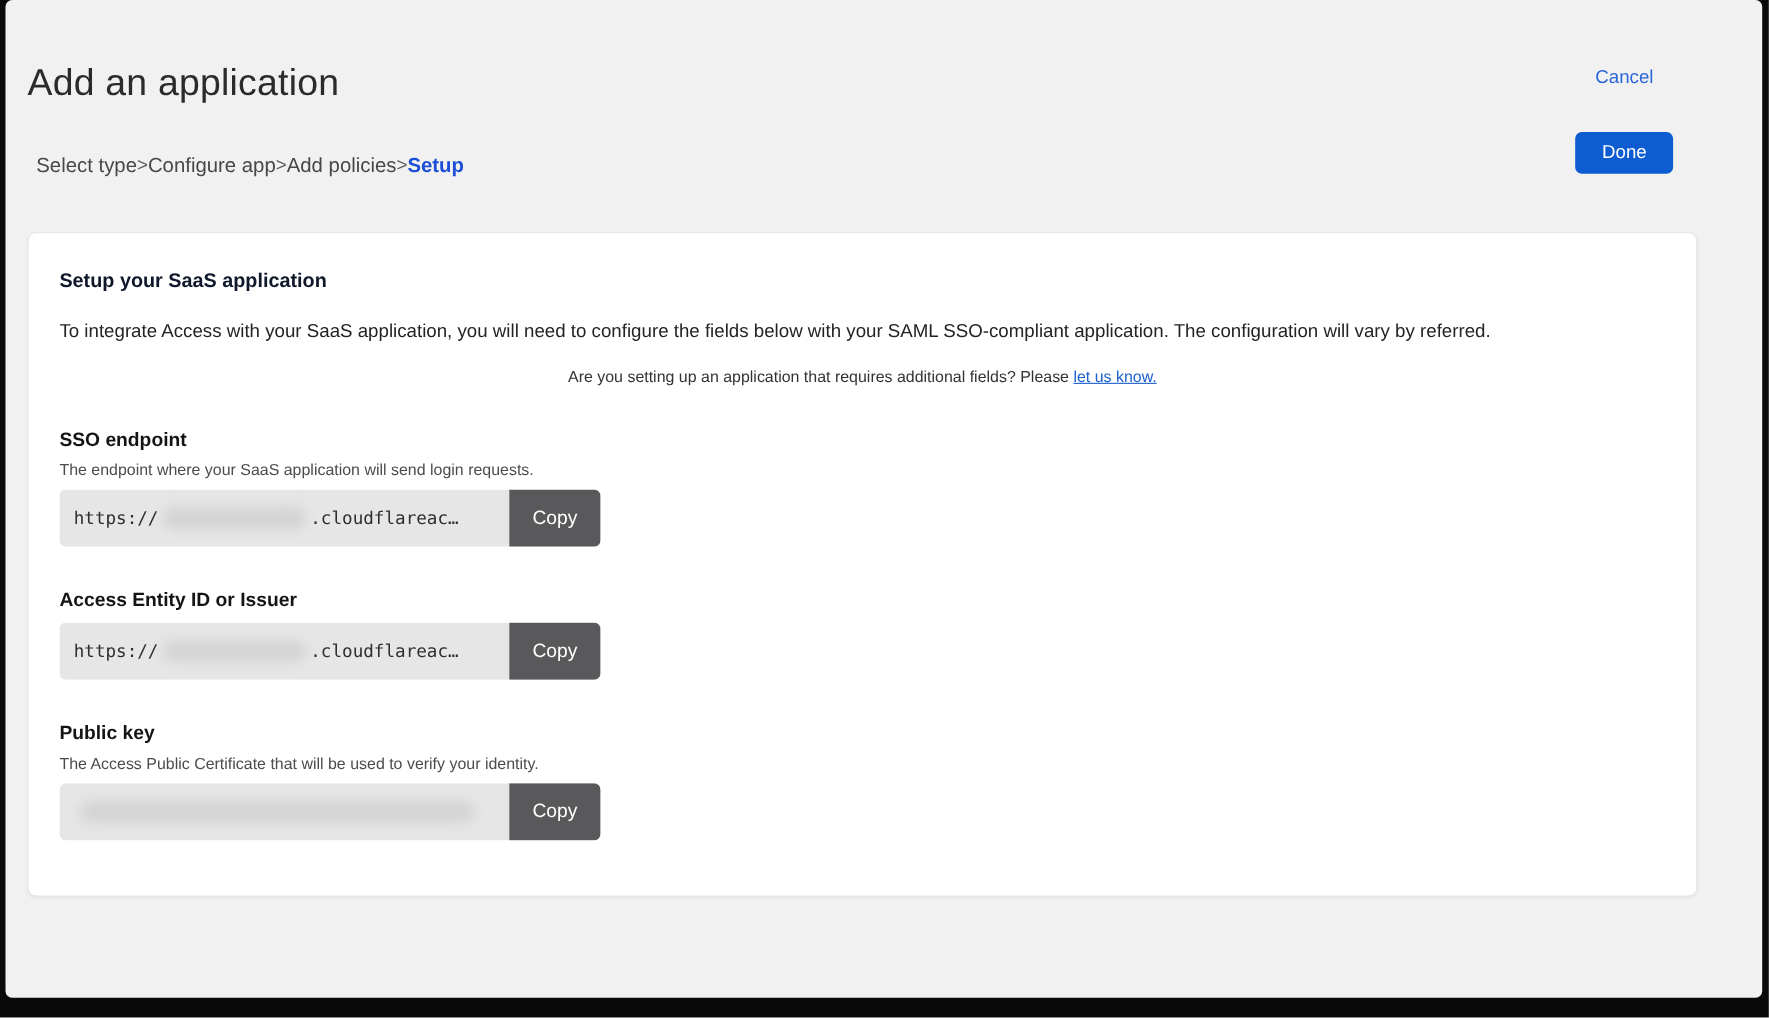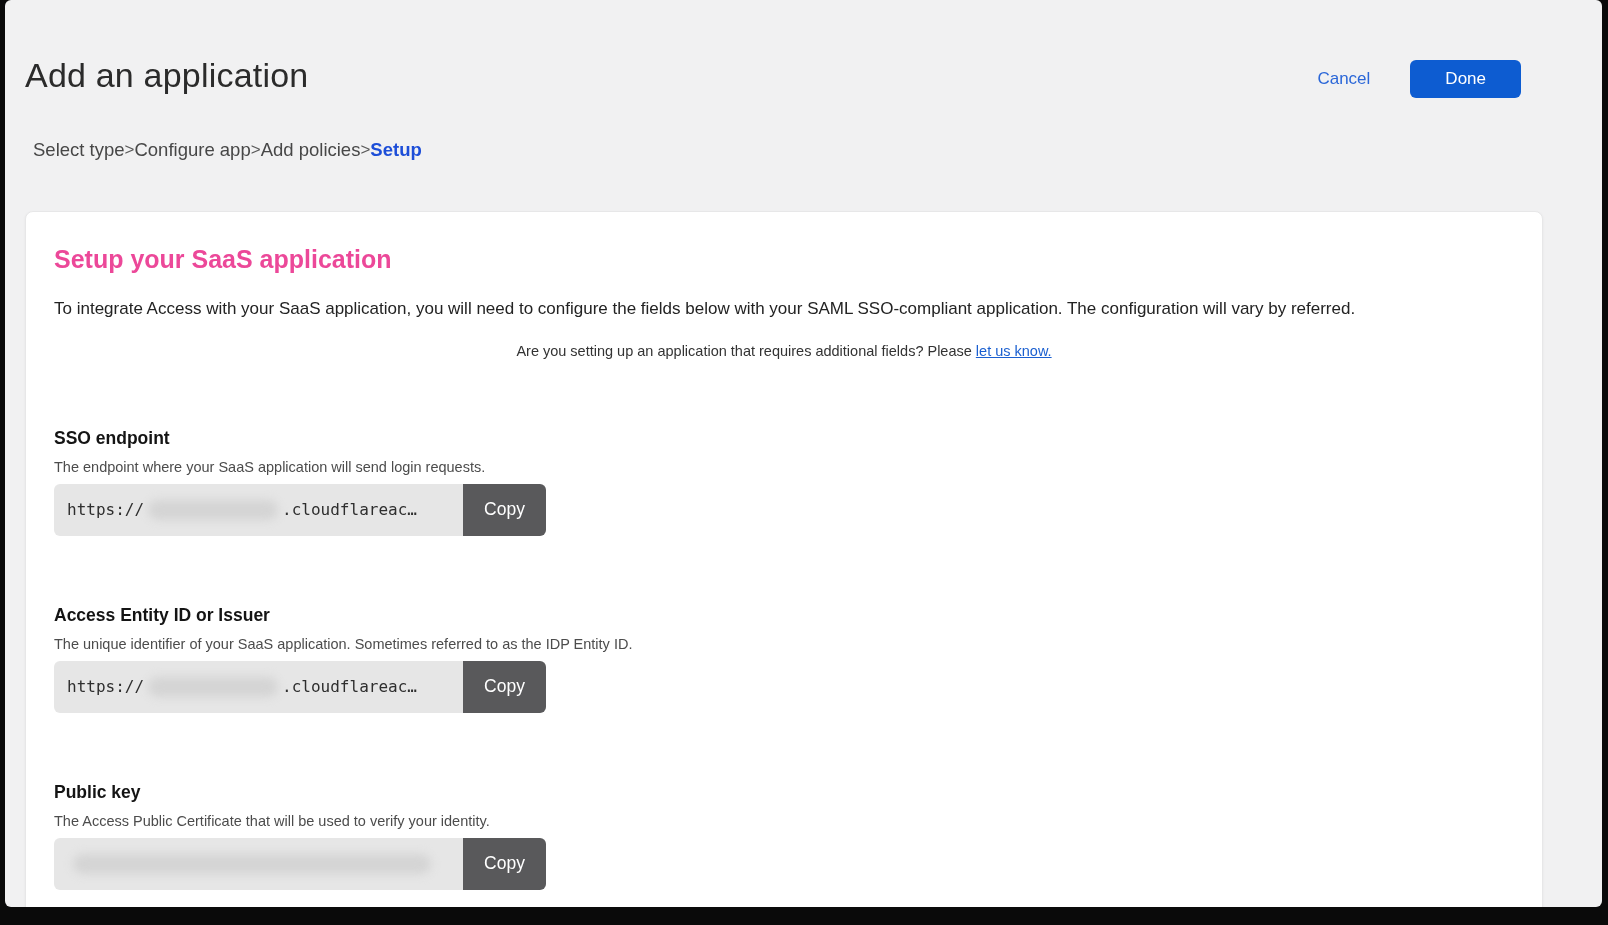--- a/index.html
+++ b/index.html
@@ -14,54 +14,54 @@
     position:absolute; left:5px; right:6px; top:0; bottom:18px;
     background:#f1f1f2;
     border-radius:6px;
     overflow:hidden;
   }
   
   .header { position:relative; padding:56px 0 0 20px; }
   .page-title { font-size:34px; font-weight:400; color:#2b2b2b; letter-spacing:.2px; }
   .header-actions {
     position:absolute; top:60px; right:81px;
-    display:flex; align-items:center; gap:40px;
+    display:flex; align-items:center; gap:40px;flex-direction:column;
   }
   .cancel-link {
     color:#2b67d8; font-size:17px; cursor:pointer; background:none; border:none;
     font-family:"Liberation Sans", sans-serif;
   }
   .done-btn {
     background:#0d5cd1; color:#ffffff; font-size:17px;
-    border:none; border-radius:6px; height:38px; padding:0 35px; cursor:pointer;
+    border:none; border-radius:6px; height:38px; padding:0 24px; cursor:pointer;
     font-family:"Liberation Sans", sans-serif;
   }
   
   .breadcrumb {
     display:flex; align-items:center; gap:0;
     margin:44px 0 0 28px; font-size:18.5px; color:#474747;
   }
   .crumb { color:#474747; }
   .crumb.active { font-weight:700; color:#1d4ed8; }
   .crumb-sep { color:#5a5a5a; font-size:17px; }
   
   .card {
     margin:50px 0 0 20px; width:1518px;
     background:#ffffff;
     border:1px solid #e7e7e8;
     border-radius:8px;
     padding:33px 28px 50px 28px;
     box-shadow:0 1px 3px rgba(0,0,0,.05);
   }
-  .card-heading { font-size:25px; font-weight:700; color:#ec4899; margin-bottom:24px; }
+  .card-heading { font-size:18px; font-weight:700; color:#0f172a; margin-bottom:24px; }
   .card-intro { font-size:17px; color:#232323; line-height:1.35; margin-bottom:22px; }
   .card-note { font-size:14.5px; color:#333333;text-align:center; }
   .card-note a { color:#1a5fd0; text-decoration:underline; cursor:pointer; }
   
-  .field-group { margin-top:69px; }
+  .field-group { margin-top:38px; }
   .field-label { font-size:17.5px; font-weight:700; color:#141414; margin-bottom:10px; }
   .field-desc { font-size:14.5px; color:#4c4c4c; margin-bottom:9px; }
   .code-row {
     display:flex; width:492px; height:52px;
     border-radius:6px; overflow:hidden;
   }
   .code-box {
     flex:1 1 auto; min-width:0;
     background:#e6e6e6;
     display:flex; align-items:center;
@@ -119,21 +119,20 @@
             <span>https://</span>
             <span class="redact small"></span>
             <span>.cloudflareac…</span>
           </div>
         <button class="copy-btn">Copy</button>
       </div>
     </div>
 
     <div class="field-group">
       <div class="field-label">Access Entity ID or Issuer</div>
-      <div class="field-desc">The unique identifier of your SaaS application. Sometimes referred to as the IDP Entity ID.</div>
       <div class="code-row">
         <div class="code-box">
             <span>https://</span>
             <span class="redact small"></span>
             <span>.cloudflareac…</span>
           </div>
         <button class="copy-btn">Copy</button>
       </div>
     </div>
 

